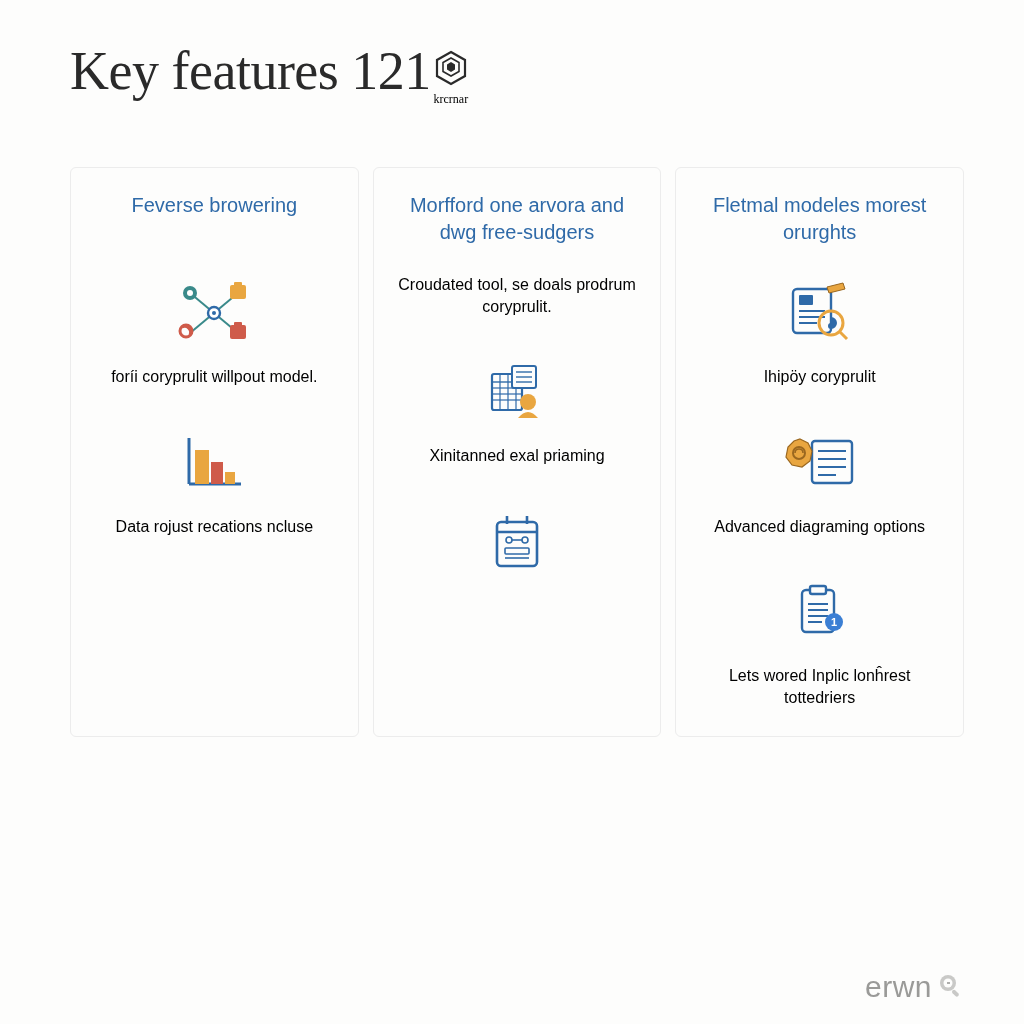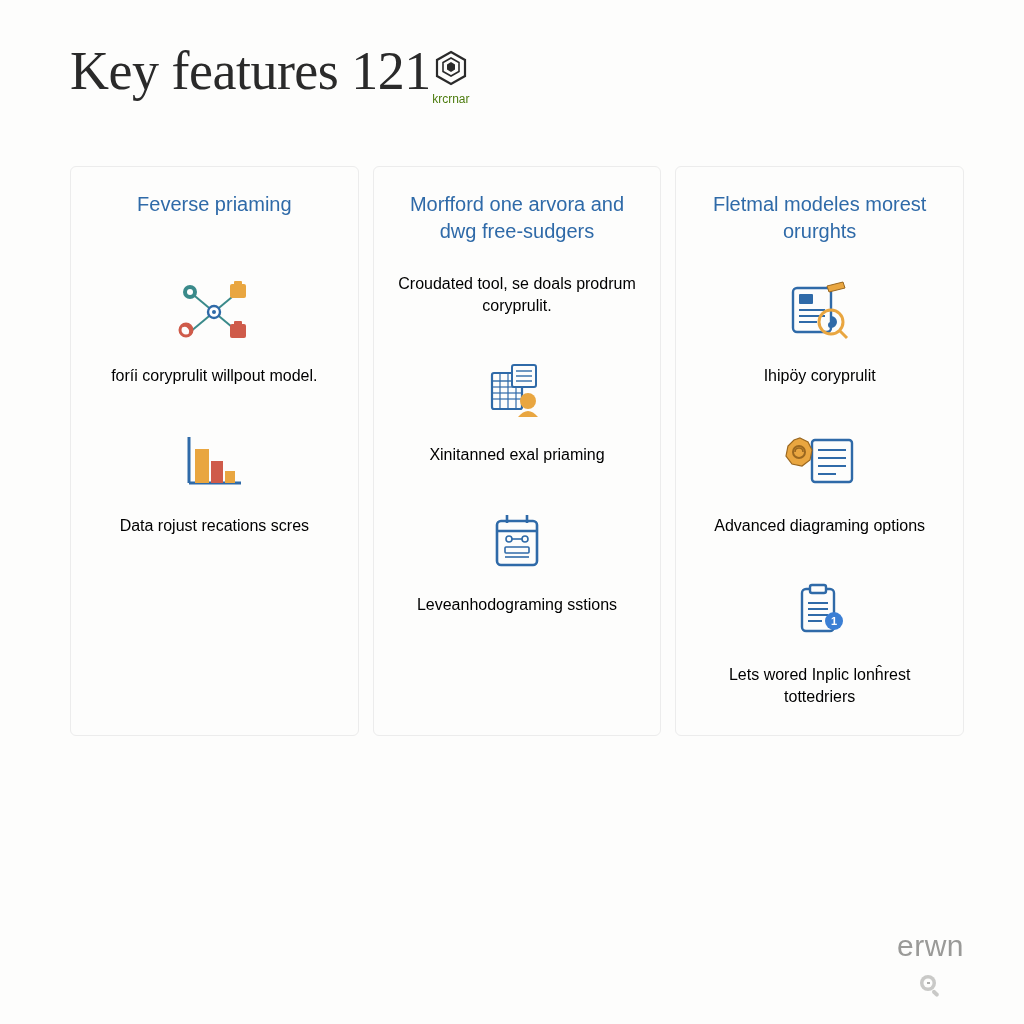--- a/index.html
+++ b/index.html
@@ -8,21 +8,21 @@
     background: #fdfdfc;
     font-family: Georgia, 'Times New Roman', serif;
     color: #2a2a2a;
     padding: 40px 60px 20px 70px;
     position: relative;
   }
   .header { display: flex; align-items: flex-start; }
   .title { font-size: 54px; font-weight: 400; letter-spacing: -0.5px; }
   .brand-top { text-align: center; margin-top: 8px; }
   .brand-top svg { display: block; margin: 0 auto 4px; }
-  .brand-top-text { font-size: 12px; color: #4d7c0f; font-family: Liberation Sans, sans-serif; }
+  .brand-top-text { font-size: 12px; color: #000000; font-family: Liberation Serif, serif; }
 
   .grid {
     margin-top: 60px;
     display: grid;
     grid-template-columns: 1fr 1fr 1fr;
     gap: 14px;
   }
   .card {
     border: 1px solid #ececec;
     border-radius: 6px;
@@ -52,21 +52,21 @@
     padding: 0 6px;
   }
 
   .footer-brand {
     position: absolute;
     bottom: 18px; right: 60px;
     font-family: Arial, sans-serif;
     font-size: 30px;
     color: #9a9a98;
     letter-spacing: 0.5px;
-    display: flex; align-items: center; gap: 4px; flex-direction: column;
+    display: flex; align-items: center; gap: 4px;
   }
   .footer-brand svg { margin-top: 4px; }
 </style>
 </head>
 <body>
 
 <div class="header">
   <h1 class="title">Key features 121</h1>
   <div class="brand-top">
     <span>
@@ -76,21 +76,21 @@
         <polygon points="20,14 24,16.5 24,21.5 20,24 16,21.5 16,16.5" fill="#2a2a2a"></polygon>
       </svg>
     </span>
     <div class="brand-top-text">krcrnar</div>
   </div>
 </div>
 
 <div class="grid">
 
   <div class="card">
-    <div class="card-title">Feverse priaming</div>
+    <div class="card-title">Feverse browering</div>
 
     <div class="feature">
       <div class="icon-wrap">
         <svg width="84" height="68" viewBox="0 0 84 68">
           <line x1="42" y1="34" x2="18" y2="14" stroke="#3a8a8a" stroke-width="2"></line>
           <line x1="42" y1="34" x2="66" y2="14" stroke="#3a8a8a" stroke-width="2"></line>
           <line x1="42" y1="34" x2="18" y2="54" stroke="#3a8a8a" stroke-width="2"></line>
           <line x1="42" y1="34" x2="66" y2="54" stroke="#3a8a8a" stroke-width="2"></line>
           <circle cx="42" cy="34" r="6" fill="#fff" stroke="#2f6aa8" stroke-width="2.4"></circle>
           <circle cx="42" cy="34" r="2" fill="#2f6aa8"></circle>
@@ -110,21 +110,21 @@
     <div class="feature">
       <div class="icon-wrap">
         <svg width="70" height="62" viewBox="0 0 70 62">
           <line x1="10" y1="6" x2="10" y2="52" stroke="#2f6aa8" stroke-width="3"></line>
           <line x1="10" y1="52" x2="62" y2="52" stroke="#2f6aa8" stroke-width="3"></line>
           <rect x="16" y="18" width="14" height="34" fill="#e9a640"></rect>
           <rect x="32" y="30" width="12" height="22" fill="#cf5b4a"></rect>
           <rect x="46" y="40" width="10" height="12" fill="#e9a640"></rect>
         </svg>
       </div>
-      <div class="feature-text">Data rojust recations scres</div>
+      <div class="feature-text">Data rojust recations ncluse</div>
     </div>
 
   </div>
 
   <div class="card">
     <div class="card-title">Morfford one arvora and dwg free-sudgers</div>
 
     <div class="feature">
       <div class="feature-text">Croudated tool, se doals prodrum coryprulit.</div>
     </div>
@@ -158,21 +158,20 @@
           <line x1="10" y1="22" x2="50" y2="22" stroke="#2f6aa8" stroke-width="2.6"></line>
           <line x1="20" y1="6" x2="20" y2="14" stroke="#2f6aa8" stroke-width="2.6"></line>
           <line x1="40" y1="6" x2="40" y2="14" stroke="#2f6aa8" stroke-width="2.6"></line>
           <circle cx="22" cy="30" r="3" fill="none" stroke="#2f6aa8" stroke-width="1.6"></circle>
           <circle cx="38" cy="30" r="3" fill="none" stroke="#2f6aa8" stroke-width="1.6"></circle>
           <line x1="25" y1="30" x2="35" y2="30" stroke="#2f6aa8" stroke-width="1.6"></line>
           <rect x="18" y="38" width="24" height="6" rx="1" fill="none" stroke="#2f6aa8" stroke-width="1.6"></rect>
           <line x1="18" y1="48" x2="42" y2="48" stroke="#2f6aa8" stroke-width="1.6"></line>
         </svg>
       </div>
-      <div class="feature-text">Leveanhodograming sstions</div>
     </div>
   </div>
 
   <div class="card">
     <div class="card-title">Fletmal modeles morest orurghts</div>
 
     <div class="feature">
       <div class="icon-wrap">
         <svg width="78" height="64" viewBox="0 0 78 64">
           <rect x="12" y="8" width="38" height="44" rx="4" fill="none" stroke="#2f6aa8" stroke-width="2.4"></rect>

